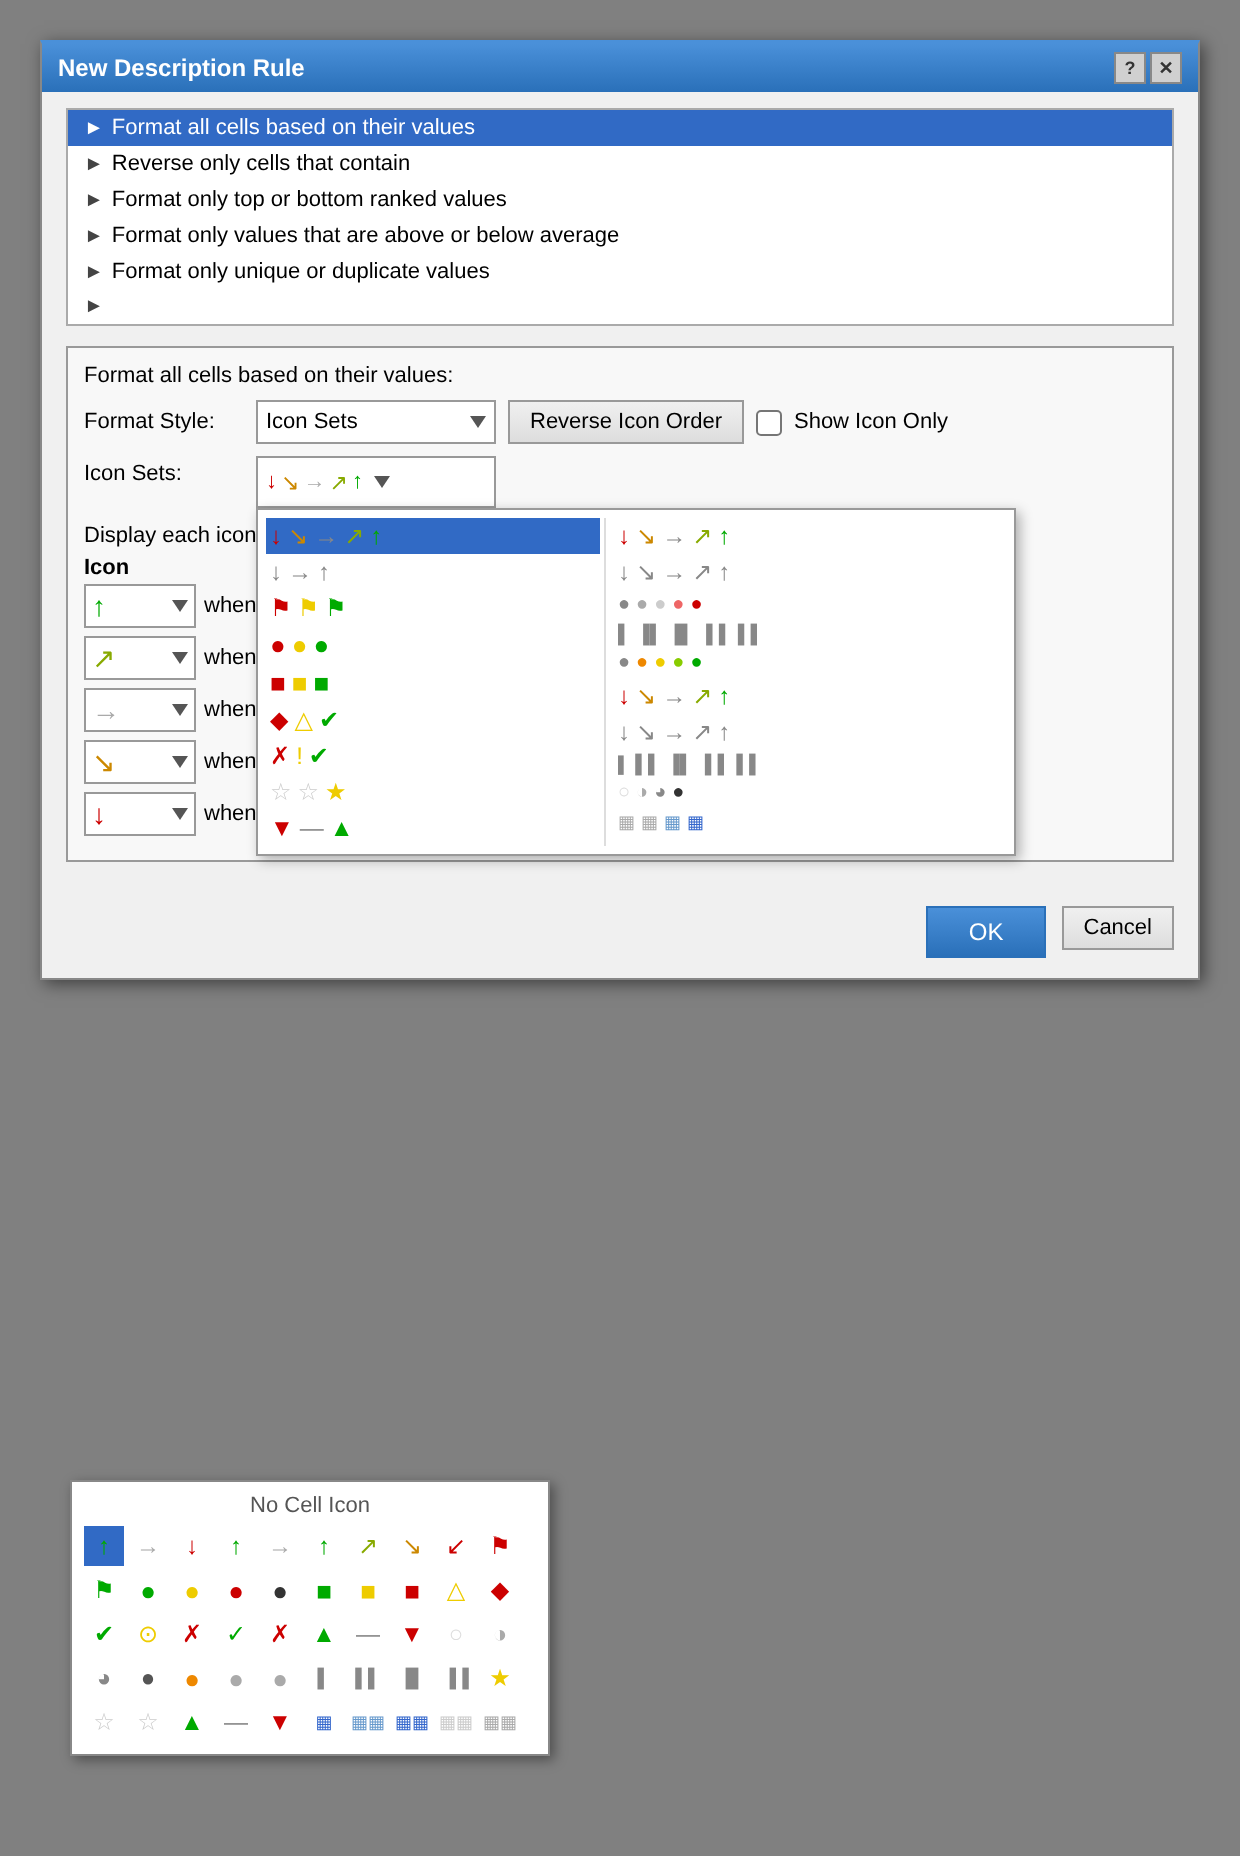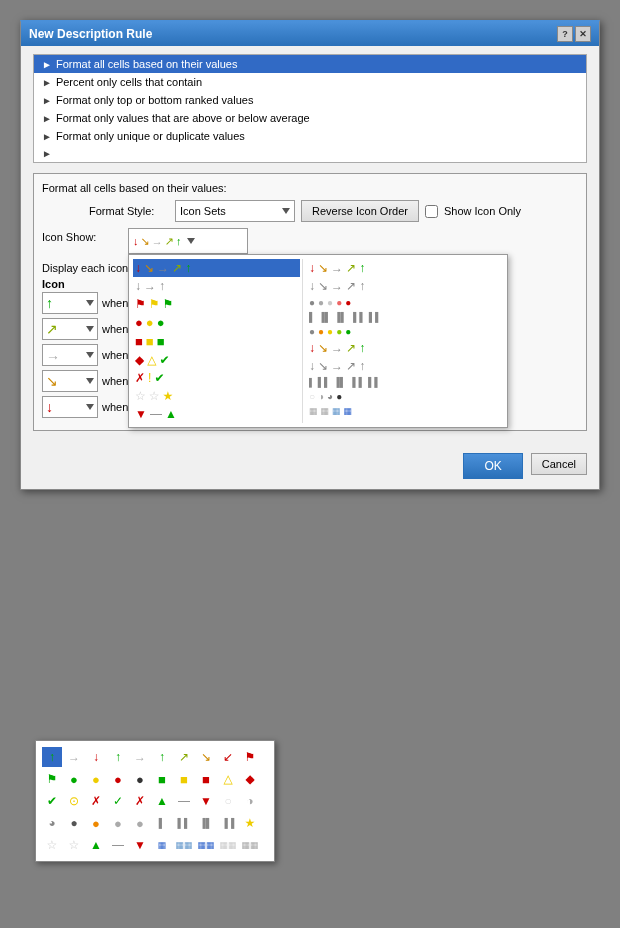--- a/index.html
+++ b/index.html
@@ -94,21 +94,20 @@
     }
     .format-row {
       display: flex;
       align-items: center;
       gap: 6px;
       margin-bottom: 6px;
     }
     .format-label {
       width: 80px;
       font-size: 11px;
-      margin-left: 47px;
     }
     .select-box {
       border: 1px solid #999;
       background: white;
       padding: 2px 4px;
       font-size: 11px;
       display: flex;
       align-items: center;
       gap: 2px;
       cursor: pointer;
@@ -337,21 +336,21 @@
 
   <div class="dialog-content">
 
     <div class="rule-list">
       <div class="rule-item selected">
         <span class="rule-arrow">►</span>
         <span>Format all cells based on their values</span>
       </div>
       <div class="rule-item">
         <span class="rule-arrow">►</span>
-        <span>Percent only cells that contain</span>
+        <span>Reverse only cells that contain</span>
       </div>
       <div class="rule-item">
         <span class="rule-arrow">►</span>
         <span>Format only top or bottom ranked values</span>
       </div>
       <div class="rule-item">
         <span class="rule-arrow">►</span>
         <span>Format only values that are above or below average</span>
       </div>
       <div class="rule-item">
@@ -373,21 +372,21 @@
           <div class="select-arrow"></div>
         </div>
         <button class="btn">Reverse Icon Order</button>
         <div class="checkbox-row">
           <input type="checkbox" style="">
           <span>Show Icon Only</span>
         </div>
       </div>
 
       <div class="icon-style-row">
-        <span class="icon-style-label">Icon Show:</span>
+        <span class="icon-style-label">Icon Sets:</span>
         <div class="icon-dropdown-wrapper">
 
           <div class="icon-selector">
             <span style="color:#cc0000;font-size:11px;">↓</span>
             <span style="color:#cc8800;font-size:11px;">↘</span>
             <span style="color:#aaaaaa;font-size:11px;">→</span>
             <span style="color:#88aa00;font-size:11px;">↗</span>
             <span style="color:#00aa00;font-size:11px;">↑</span>
             <div class="select-arrow" style="margin-left:4px;"></div>
           </div>
@@ -614,20 +613,21 @@
     </div>
   </div>
 
   <div class="footer-btns">
     <button class="btn btn-primary">OK</button>
     <button class="btn">Cancel</button>
   </div>
 </div>
 
 <div class="icon-popup">
+  <div class="icon-popup-title">No Cell Icon</div>
   <div class="icon-popup-grid">
 
     <div class="ip-ico selected-icon" style="color:#00aa00">↑</div>
     <div class="ip-ico" style="color:#aaa">→</div>
     <div class="ip-ico" style="color:#cc0000">↓</div>
     <div class="ip-ico" style="color:#00aa00">↑</div>
     <div class="ip-ico" style="color:#aaa">→</div>
     <div class="ip-ico" style="color:#00aa00">↑</div>
     <div class="ip-ico" style="color:#88aa00">↗</div>
     <div class="ip-ico" style="color:#cc8800">↘</div>

